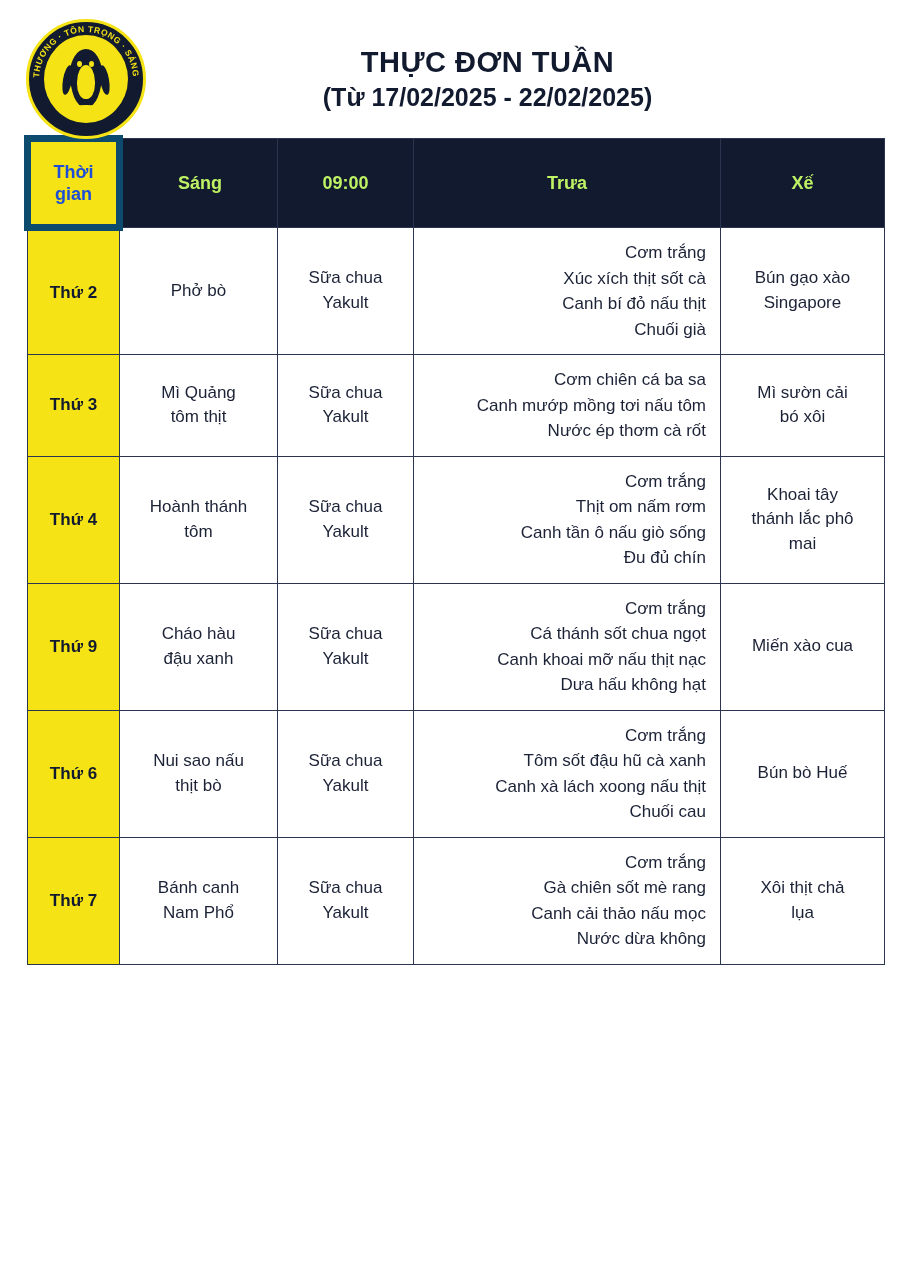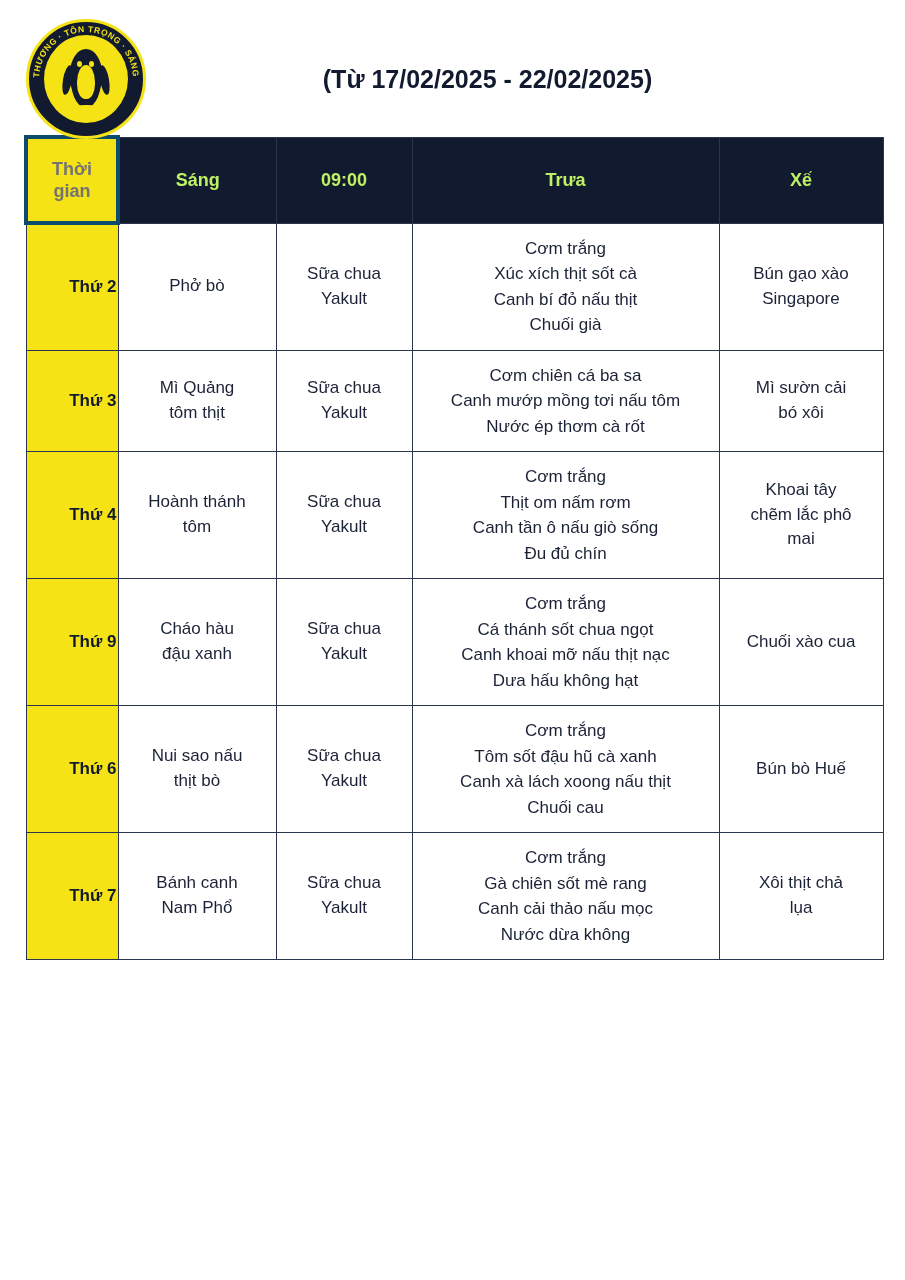--- a/index.html
+++ b/index.html
@@ -156,40 +156,40 @@
     background: #111a2e;
     color: #bef264;
     font-size: 18px;
     font-weight: bold;
     height: 80px;
     text-align: center;
     border-color: #111a2e;
   }
   thead th.col-day {
     background: #f5e315;
-    color: #737373;
-    border: 4px solid #0c4a6e;
+    color: #1d4ed8;
+    border: 7px solid #0c4a6e;
     line-height: 1.25;
   }
   td.day-cell {
     background: #f5e315;
     color: #111a2e;
     font-weight: bold;
     font-size: 17px;
-    text-align: right;
+    text-align: center;
     border-left-color: #f5e315;
   }
   td.center {
     text-align: center;
     font-size: 17px;
     line-height: 1.45;
     padding: 10px 8px;
   }
   td.left {
-    text-align: center;
+    text-align: right;
     font-size: 17px;
     line-height: 1.5;
     padding: 12px 14px;
   }
   .col-day   { width: 92px; }
   .col-sang  { width: 158px; }
   .col-nine  { width: 136px; }
   .col-trua  { width: 307px; }
   .col-xe    { width: 164px; }
 
@@ -224,20 +224,21 @@
         <div class="belly"></div>
         <div class="eye-l"></div>
         <div class="eye-r"></div>
         <div class="beak"></div>
         <div class="feet"></div>
       </div>
     </div>
   </div>
 
   <div class="title-block">
+    <div class="title-main">THỰC ĐƠN TUẦN</div>
     <div class="title-sub">(Từ  17/02/2025 - 22/02/2025)</div>
   </div>
 </div>
 
 <div class="table-wrap">
   <table class="menu">
     <colgroup>
       <col class="col-day">
         <col class="col-sang">
         <col class="col-nine">
@@ -311,21 +312,21 @@
           <span class="dish">Yakult</span>
         </td>
         <td class="left">
           <span class="dish">Cơm trắng</span>
           <span class="dish">Thịt om nấm rơm</span>
           <span class="dish">Canh tần ô nấu giò sống</span>
           <span class="dish">Đu đủ chín</span>
         </td>
         <td class="center">
           <span class="dish">Khoai tây</span>
-          <span class="dish">chẽm lắc phô</span>
+          <span class="dish">thánh lắc phô</span>
           <span class="dish">mai</span>
         </td>
       </tr>
 
       <tr>
         <td class="day-cell">Thứ 9</td>
         <td class="center">
           <span class="dish">Cháo hàu</span>
           <span class="dish">đậu xanh</span>
         </td>
@@ -333,21 +334,21 @@
           <span class="dish">Sữa chua</span>
           <span class="dish">Yakult</span>
         </td>
         <td class="left">
           <span class="dish">Cơm trắng</span>
           <span class="dish">Cá thánh sốt chua ngọt</span>
           <span class="dish">Canh khoai mỡ nấu thịt nạc</span>
           <span class="dish">Dưa hấu không hạt</span>
         </td>
         <td class="center">
-          <span class="dish">Chuối xào cua</span>
+          <span class="dish">Miến xào cua</span>
         </td>
       </tr>
 
       <tr>
         <td class="day-cell">Thứ 6</td>
         <td class="center">
           <span class="dish">Nui sao nấu</span>
           <span class="dish">thịt bò</span>
         </td>
         <td class="center">

